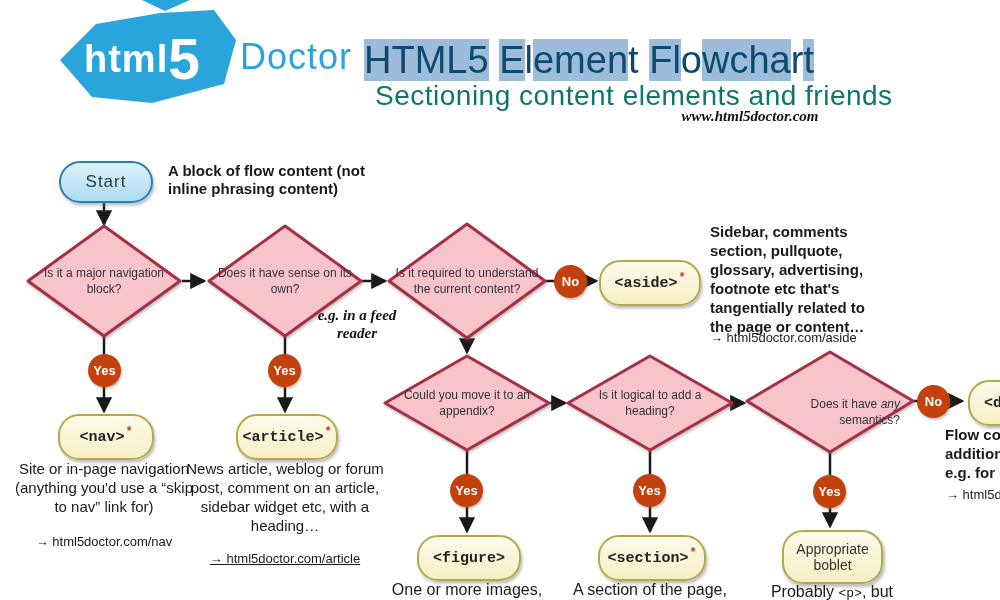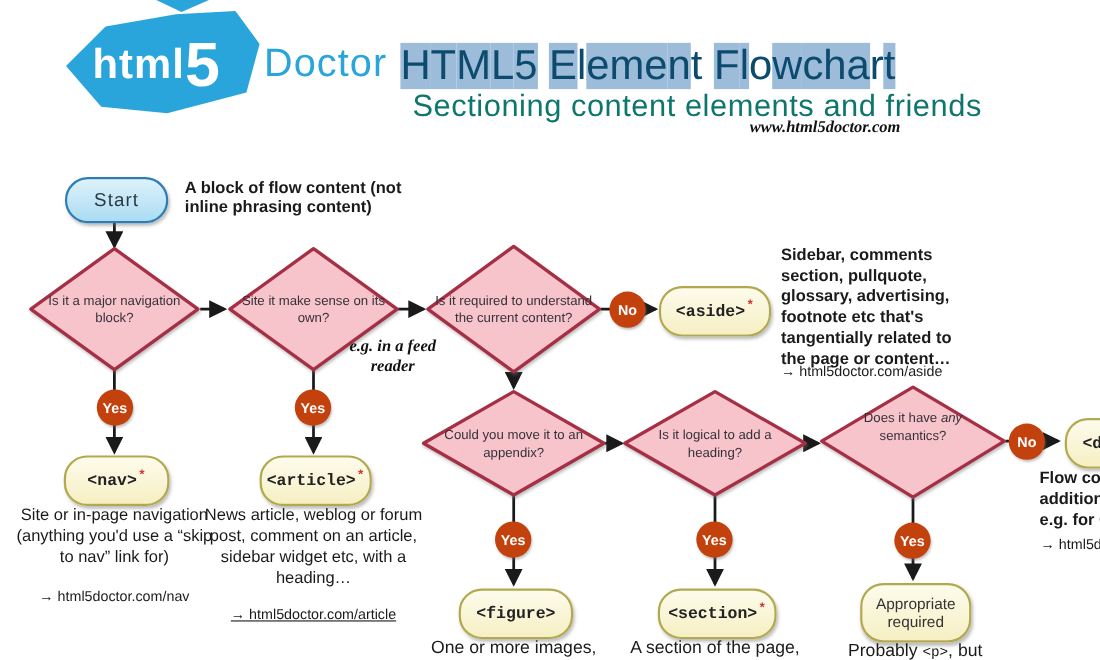--- a/index.html
+++ b/index.html
@@ -95,25 +95,25 @@
   <div class="byline">
     <div>www.html5doctor.com</div>
   </div>
 
   <div class="node blue" style="left:59px;top:161px;width:90px;height:38px;">
     <span>Start</span>
   </div>
   <div class="desc left" style="left:168px;top:162px;width:215px;line-height:18px;">A block of flow content (not inline phrasing content)</div>
 
   <div class="dtext" style="left:104px;top:281px;width:130px;">Is it a major navigation block?</div>
-  <div class="dtext" style="left:285px;top:281px;width:135px;">Site it make sense on its own?</div>
+  <div class="dtext" style="left:285px;top:281px;width:135px;">Does it have sense on its own?</div>
   <div class="dtext" style="left:467px;top:281px;width:145px;">Is it required to understand the current content?</div>
   <div class="dtext" style="left:467px;top:403px;width:145px;">Could you move it to an appendix?</div>
   <div class="dtext" style="left:650px;top:403px;width:145px;">Is it logical to add a heading?</div>
-  <div class="dtext" style="left:830px;top:388px;width:140px;"><span>Does it have </span><em>any</em><span> semantics?</span></div>
+  <div class="dtext" style="left:830px;top:412px;width:140px;text-align:right;"><span>Does it have </span><em>any</em><span> semantics?</span></div>
 
   <div class="serif-note" style="left:357px;top:324px;width:95px;">e.g. in a feed reader</div>
 
   <div class="circle" style="left:554px;top:265px;">No</div>
   <div class="circle" style="left:88px;top:354px;">Yes</div>
   <div class="circle" style="left:268px;top:354px;">Yes</div>
   <div class="circle" style="left:917px;top:385px;">No</div>
   <div class="circle" style="left:450px;top:474px;">Yes</div>
   <div class="circle" style="left:633px;top:474px;">Yes</div>
   <div class="circle" style="left:813px;top:475px;">Yes</div>
@@ -128,21 +128,21 @@
     <span><span>&lt;article&gt;</span><sup>*</sup></span>
   </div>
   <div class="node" style="left:417px;top:535px;width:100px;height:42px;">
     <span>&lt;figure&gt;</span>
   </div>
   <div class="node" style="left:598px;top:535px;width:104px;height:42px;">
     <span><span>&lt;section&gt;</span><sup>*</sup></span>
   </div>
   <div class="node sans" style="left:782px;top:530px;width:97px;height:50px;">
     <span>Appropriate</span>
-    <span>required</span>
+    <span>boblet</span>
   </div>
   <div class="node" style="left:968px;top:380px;width:95px;height:42px;justify-content:flex-start;padding-left:14px;flex-direction:row;">
     <span>&lt;div&gt;</span>
   </div>
 
   <div class="desc left" style="left:710px;top:222px;width:162px;">Sidebar, comments section, pullquote, glossary, advertising, footnote etc that's tangentially related to the page or content…</div>
   <div class="link" style="left:710px;top:330px;">→ html5doctor.com/aside</div>
 
   <div class="desc" style="left:104px;top:459px;width:182px;">Site or in-page navigation (anything you'd use a “skip to nav” link for)</div>
   <div class="link ctr" style="left:104px;top:534px;text-align:center;">→ html5doctor.com/nav</div>

